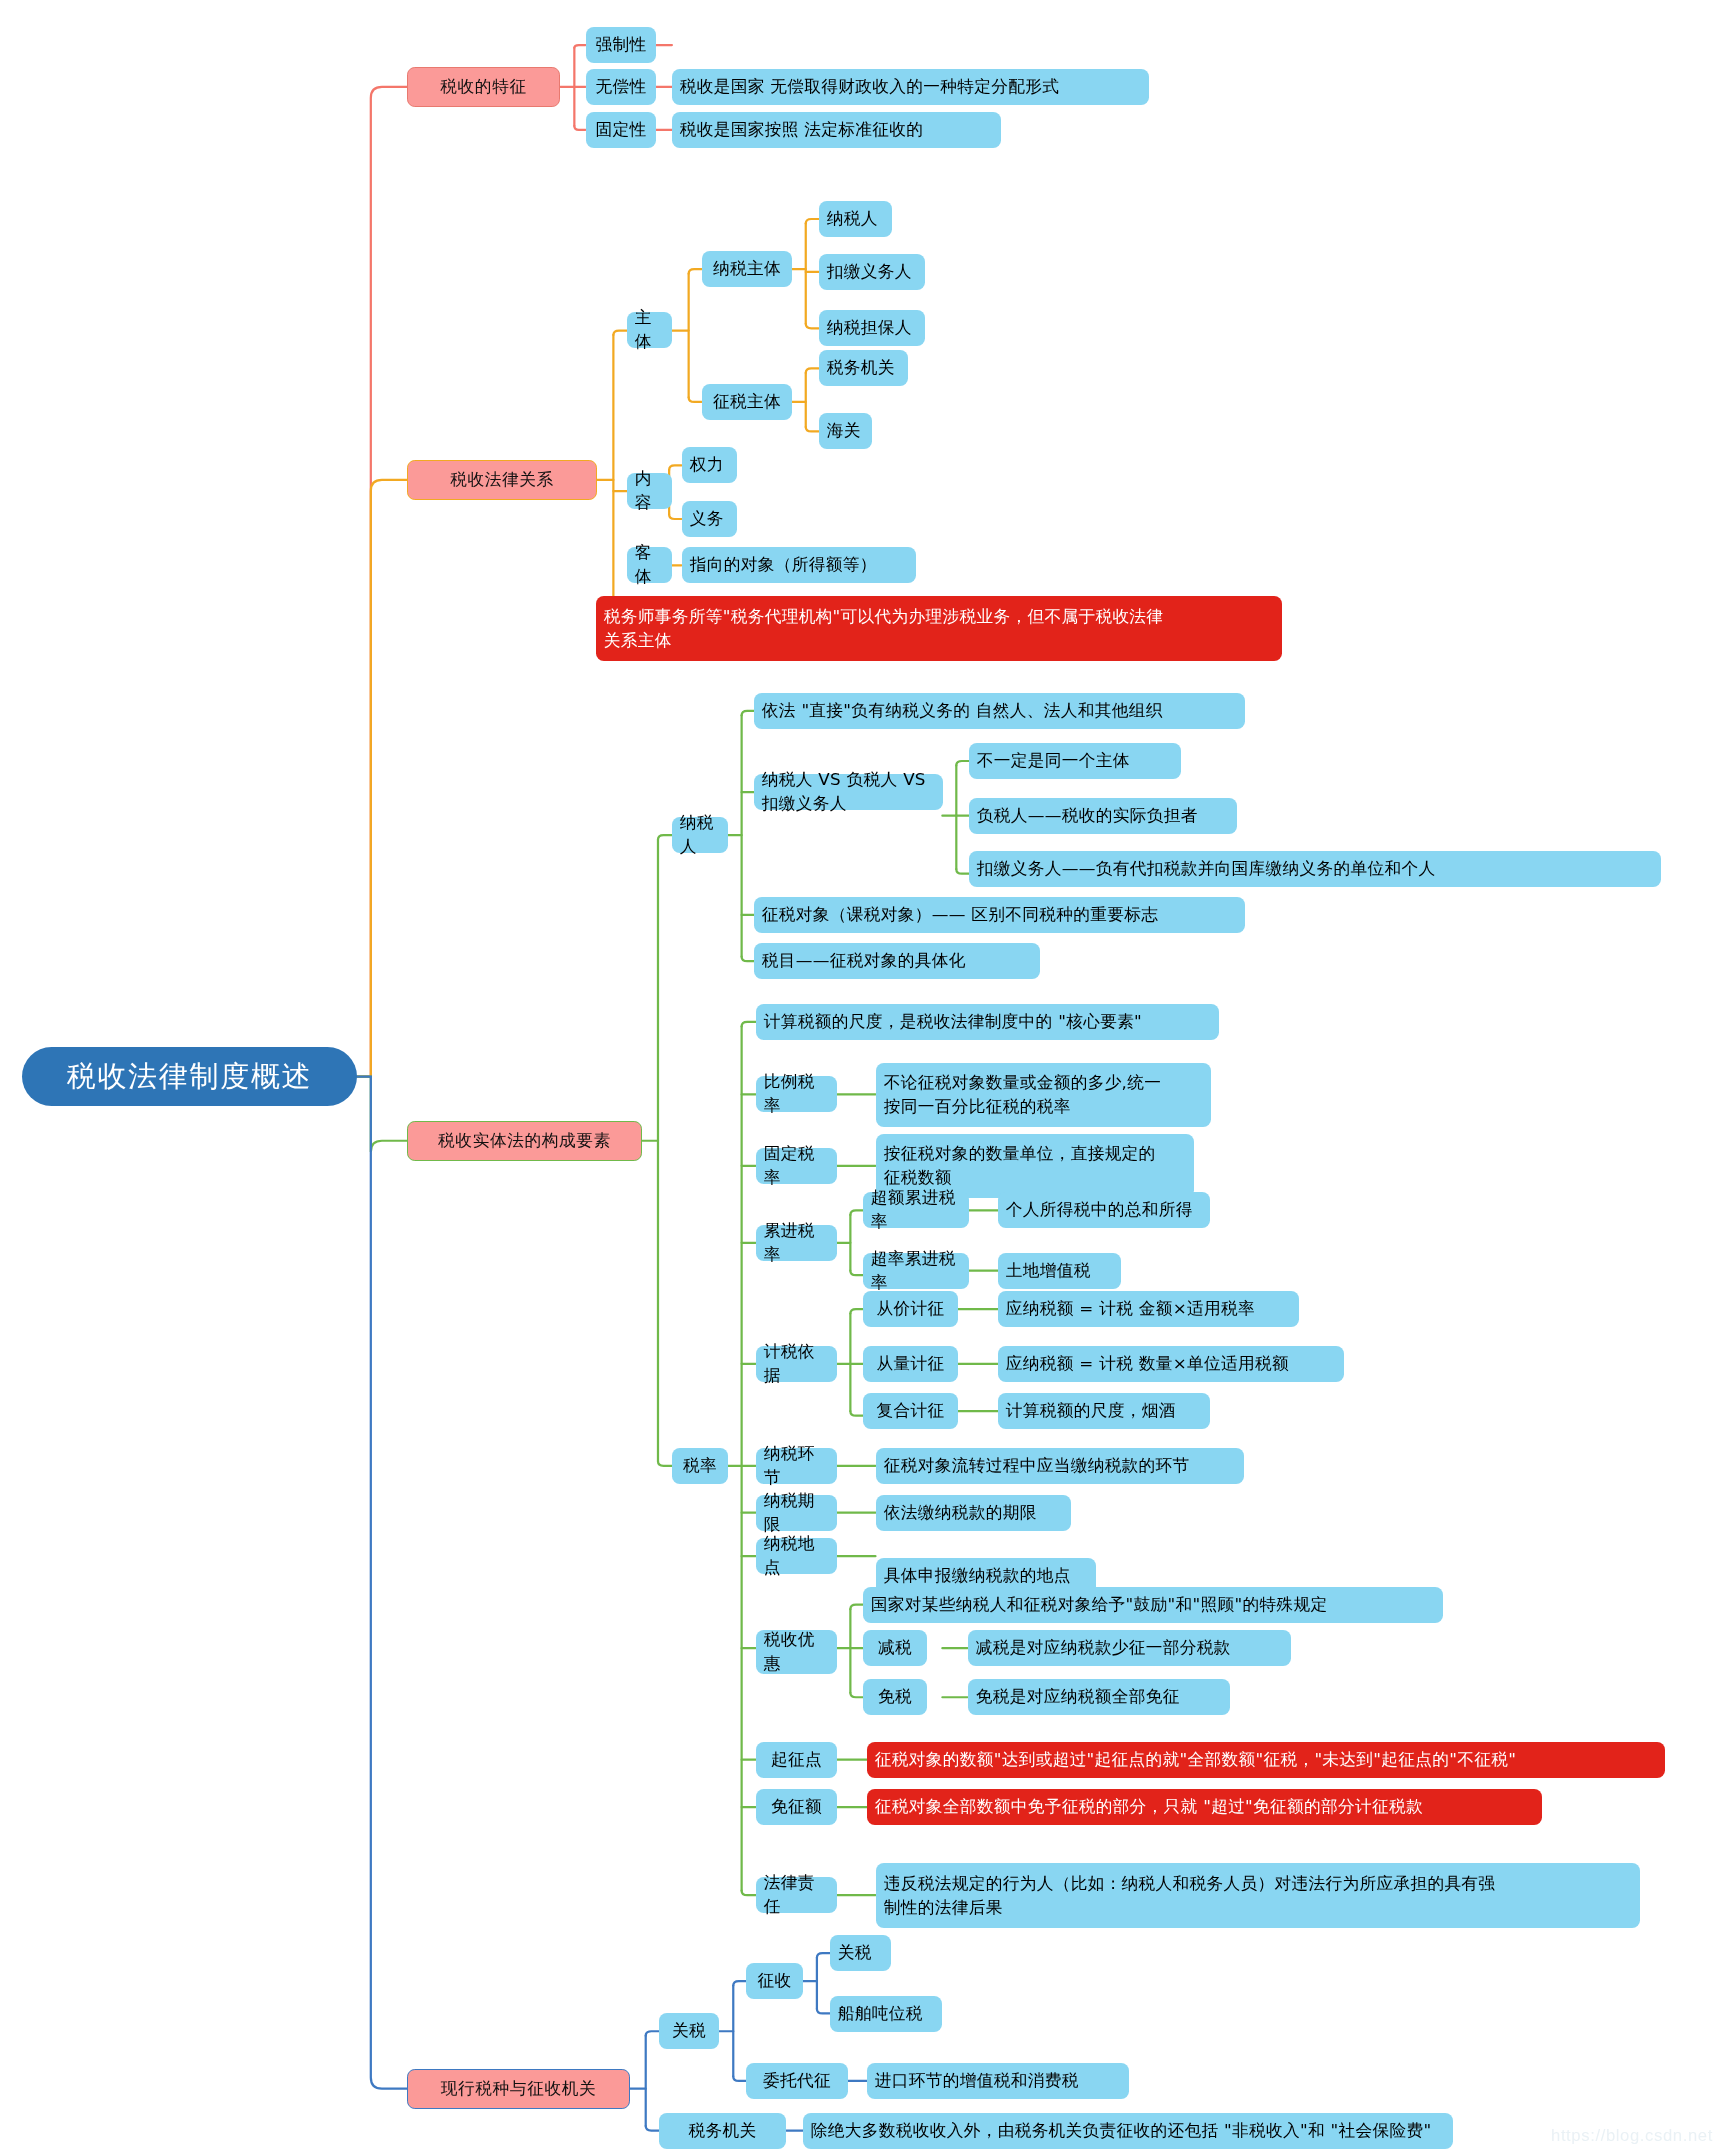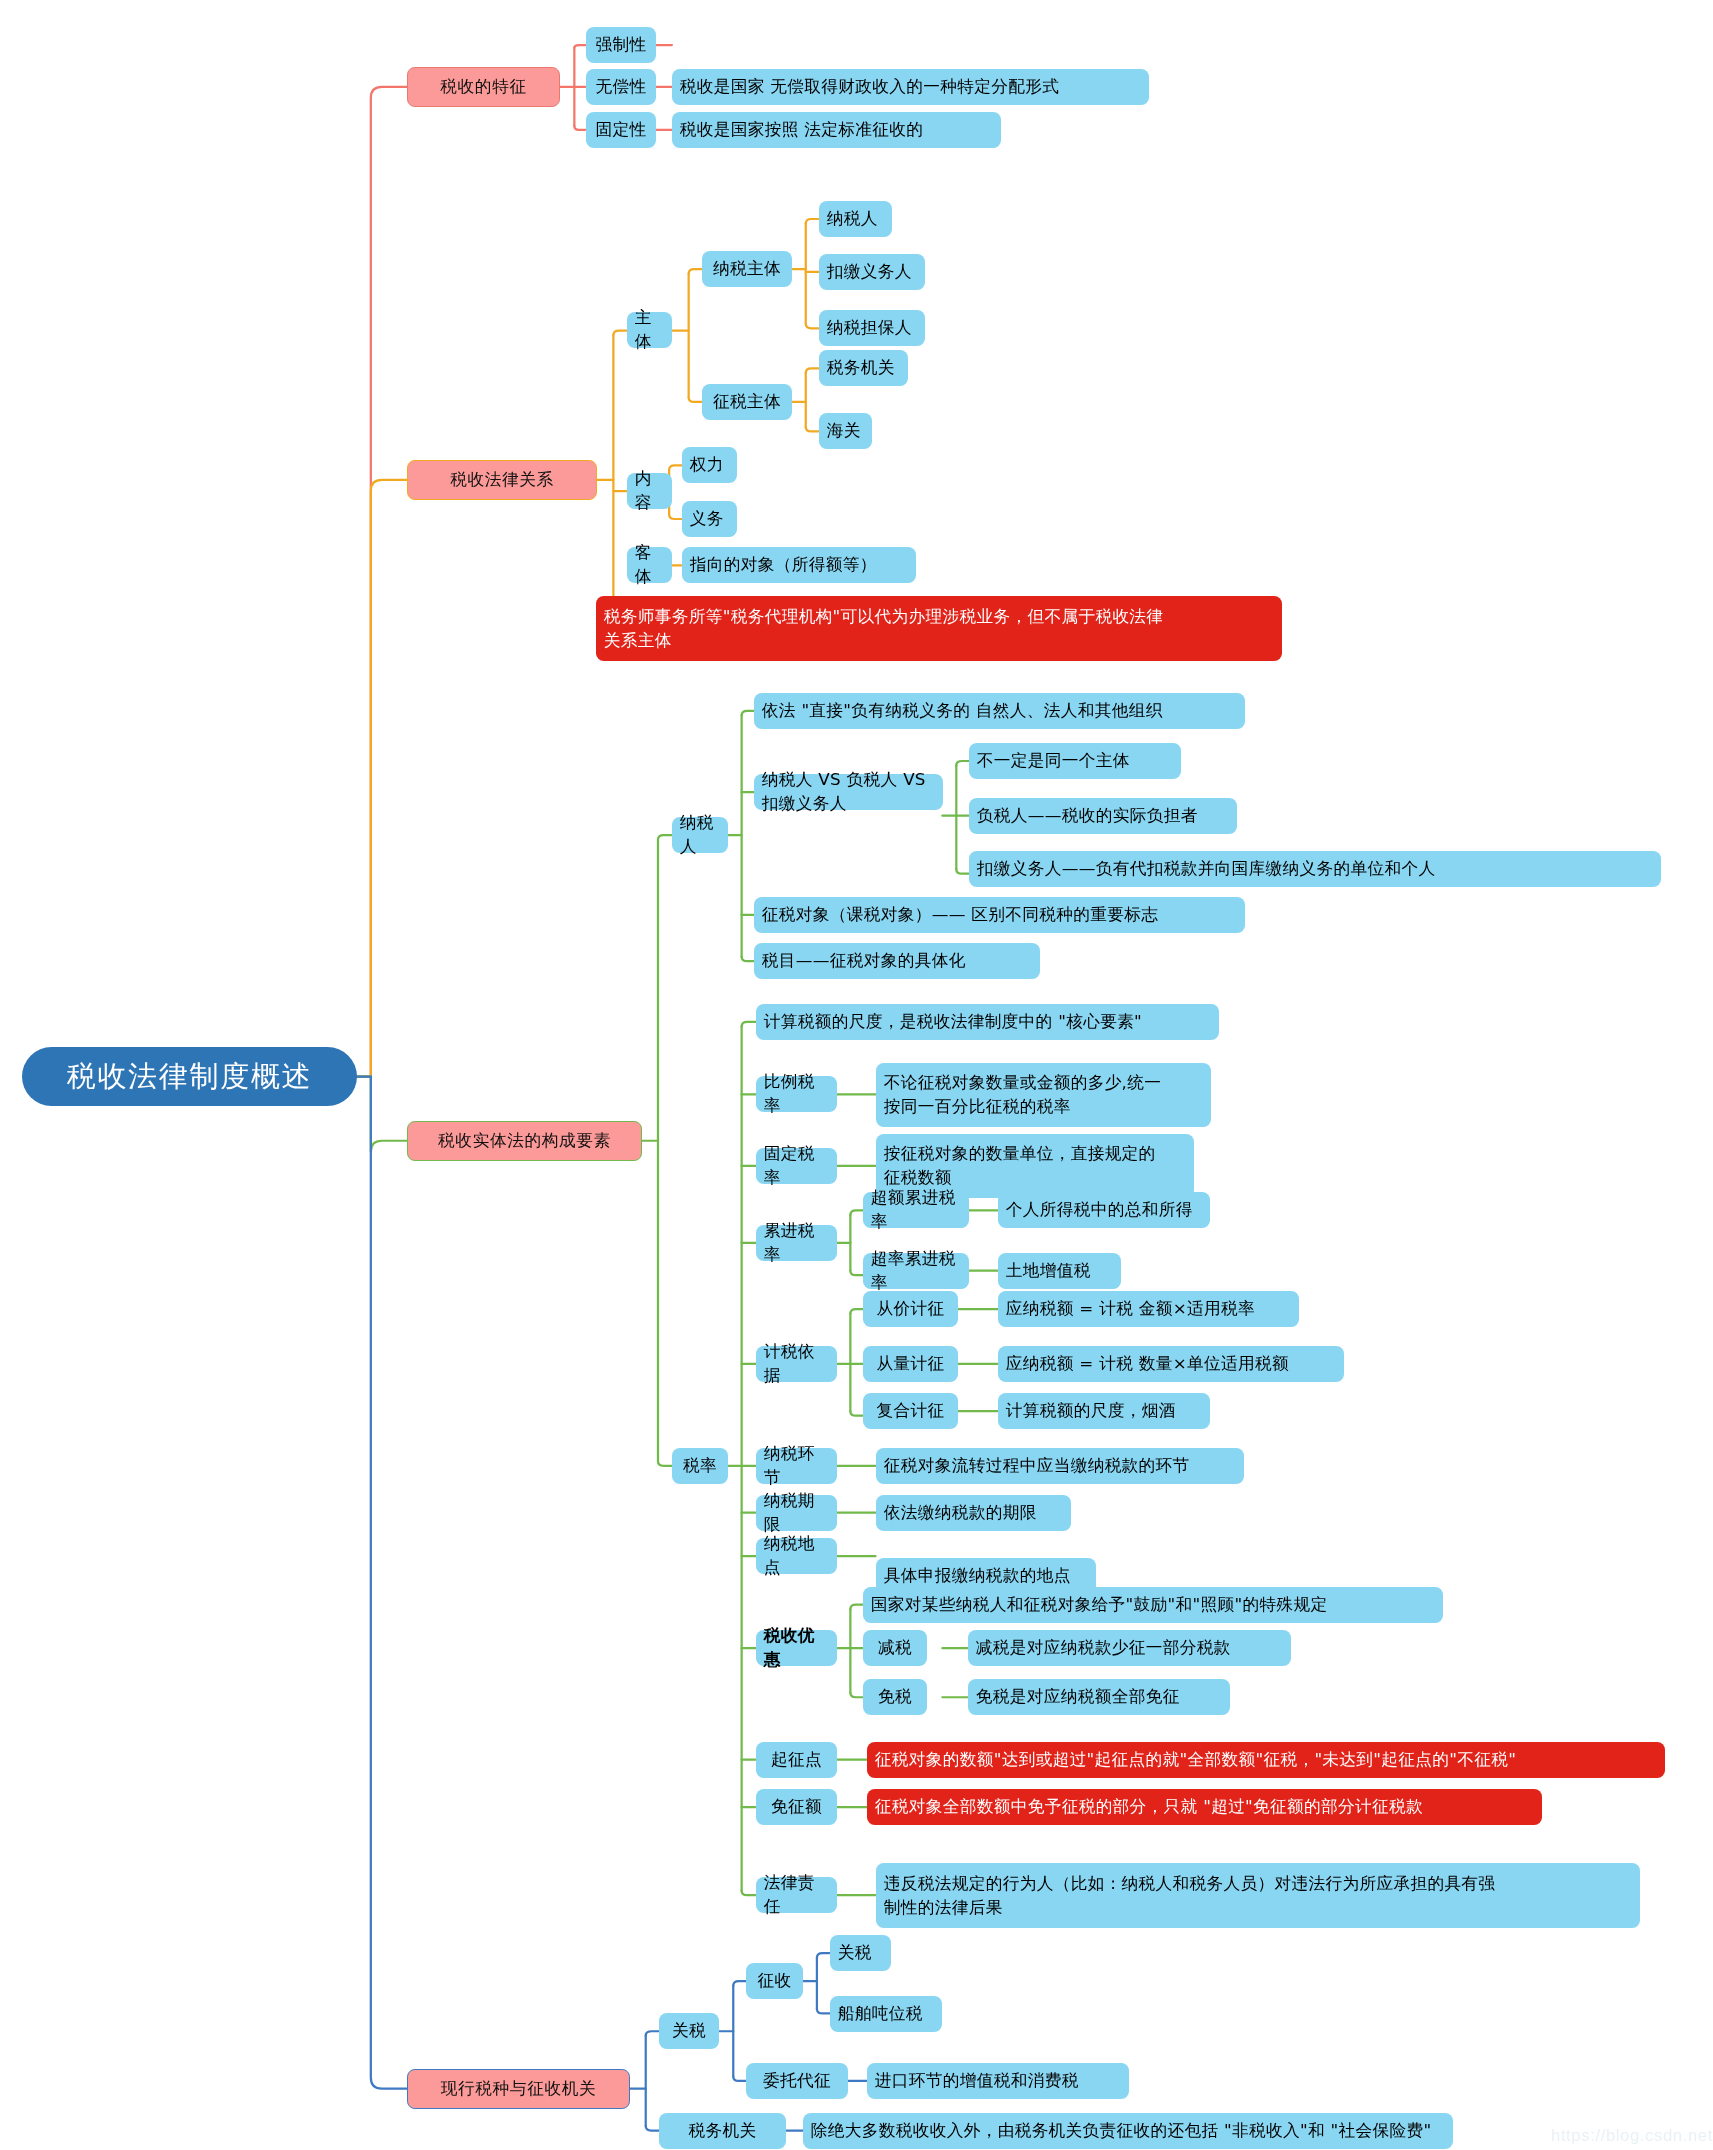--- a/index.html
+++ b/index.html
@@ -397,21 +397,21 @@
     <span>依法缴纳税款的期限</span>
   </div>
 
   <div class="node leaf" style="left:756px; top:1538px; width:81px; height:36px; justify-content:center;">
     <span>纳税地点</span>
   </div>
   <div class="node leaf" style="left:876px; top:1538px; width:220px; height:36px;margin-top:20px;">
     <span>具体申报缴纳税款的地点</span>
   </div>
 
-  <div class="node leaf" style="left:756px; top:1630px; width:81px; height:36px; justify-content:center;font-weight:bold;">
+  <div class="node leaf" style="left:756px; top:1630px; width:81px; height:44px; justify-content:center;">
     <span>税收优惠</span>
   </div>
   <div class="node leaf" style="left:863px; top:1587px; width:580px; height:36px;">
     <span>国家对某些纳税人和征税对象给予"鼓励"和"照顾"的特殊规定</span>
   </div>
   <div class="node leaf" style="left:863px; top:1630px; width:64px; height:36px; justify-content:center;">
     <span>减税</span>
   </div>
   <div class="node leaf" style="left:968px; top:1630px; width:323px; height:36px;">
     <span>减税是对应纳税款少征一部分税款</span>

